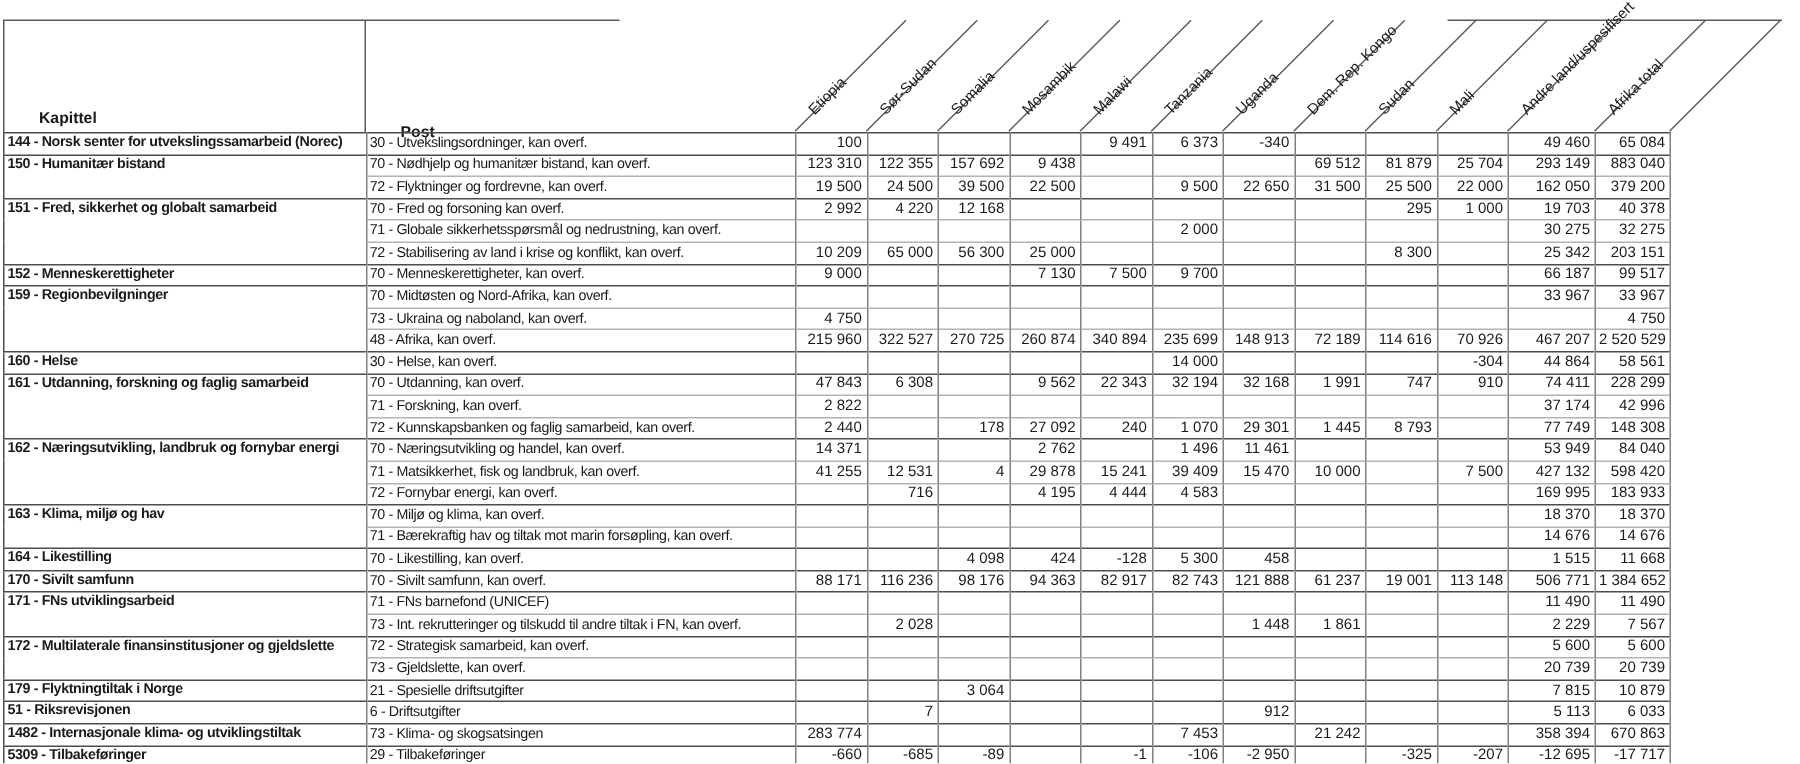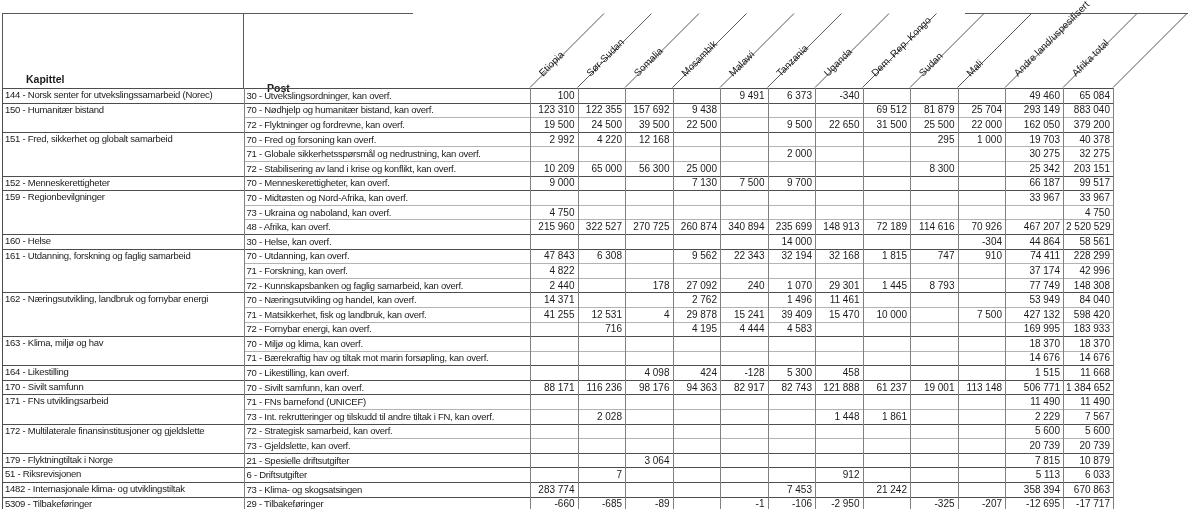--- a/index.html
+++ b/index.html
@@ -26,21 +26,21 @@
     border-right:1px solid #808080;
     border-top:1px solid #b3b3b3;
     height:13.6px; padding:0 3px 0 2px;
     white-space:nowrap; overflow:hidden;
     font-size:10px; line-height:12px;
   }
   .datatable tr.chapter-start td { border-top:1px solid #4d4d4d; }
   .datatable td.kap, .datatable td.post {
     font-size:9.5px; letter-spacing:-0.25px;
   }
-  .datatable td.kap { vertical-align:top; }
+  .datatable td.kap { vertical-align:top;font-weight:bold; }
   .datatable td.num { text-align:right; }
 </style>
 </head>
 <body>
 
 <div id="canvas">
 
   <svg id="header-svg" width="1200" height="88" viewBox="0 0 1200 88">
     <g id="hdr-lines">
         <line x1="2" y1="13.5" x2="413" y2="13.5" class="hdr-line"></line>
@@ -272,29 +272,29 @@
         <tr class="chapter-start">
           <td class="kap" rowspan="3">161 - Utdanning, forskning og faglig samarbeid</td>
           <td class="post">70 - Utdanning, kan overf.</td>
           <td class="num">47 843</td>
           <td class="num">6 308</td>
           <td class="num"></td>
           <td class="num">9 562</td>
           <td class="num">22 343</td>
           <td class="num">32 194</td>
           <td class="num">32 168</td>
-          <td class="num">1 815</td>
+          <td class="num">1 991</td>
           <td class="num">747</td>
           <td class="num">910</td>
           <td class="num">74 411</td>
           <td class="num">228 299</td>
         </tr>
         <tr>
           <td class="post">71 - Forskning, kan overf.</td>
-          <td class="num">4 822</td>
+          <td class="num">2 822</td>
           <td class="num"></td>
           <td class="num"></td>
           <td class="num"></td>
           <td class="num"></td>
           <td class="num"></td>
           <td class="num"></td>
           <td class="num"></td>
           <td class="num"></td>
           <td class="num"></td>
           <td class="num">37 174</td>

